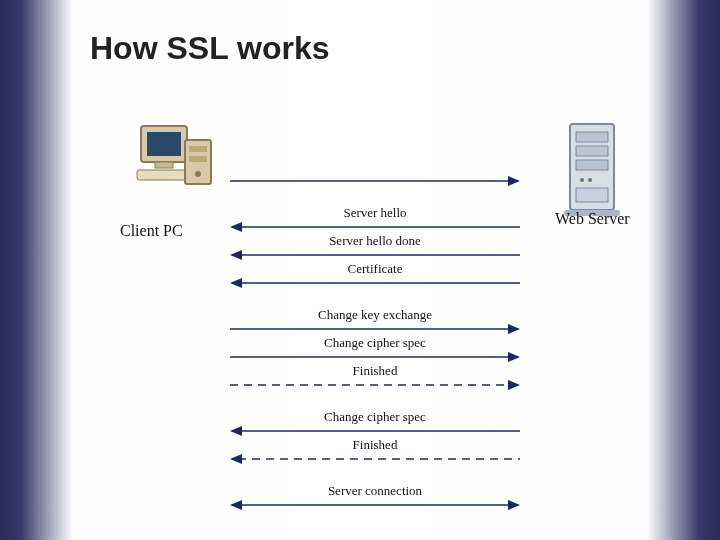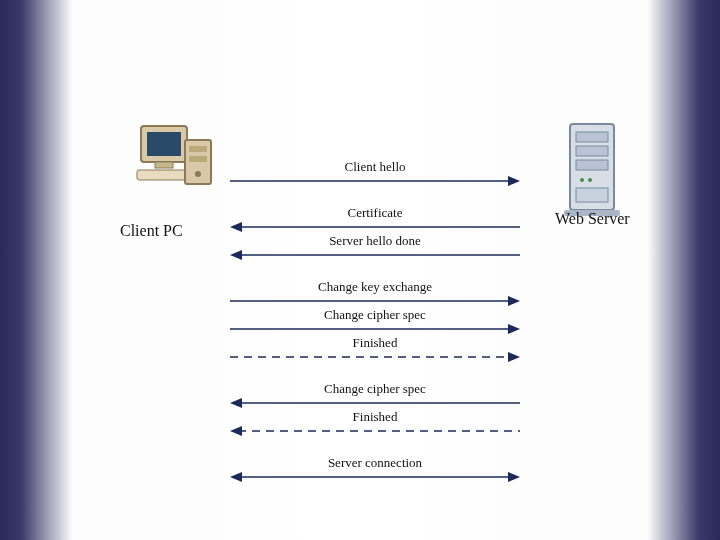--- a/index.html
+++ b/index.html
@@ -12,20 +12,21 @@
   .arrow-area{position:absolute;left:230px;top:160px;width:290px}
   .row{position:relative;height:28px}
   .msg{text-align:center;font-size:13px;color:#111;line-height:14px;padding-bottom:1px}
   .gap{height:18px}
   svg.line{position:absolute;left:0;width:290px;height:12px;top:15px}
 </style>
 </head>
 <body>
 
 <div class="slide">
+  <div class="title">How SSL works</div>
 
   <div class="pc">
     <svg width="80" height="80" viewBox="0 0 80 80">
       <rect x="6" y="6" width="46" height="36" rx="3" fill="#d9c9a8" stroke="#8a7a55" stroke-width="2"></rect>
       <rect x="12" y="12" width="34" height="24" fill="#2a4a6a"></rect>
       <rect x="20" y="42" width="18" height="6" fill="#c9b98a" stroke="#8a7a55"></rect>
       <rect x="2" y="50" width="54" height="10" rx="2" fill="#e8dcc0" stroke="#8a7a55"></rect>
       <rect x="50" y="20" width="26" height="44" rx="2" fill="#d9c9a8" stroke="#8a7a55" stroke-width="2"></rect>
       <rect x="54" y="26" width="18" height="6" fill="#bca97a"></rect>
       <rect x="54" y="36" width="18" height="6" fill="#bca97a"></rect>
@@ -44,40 +45,46 @@
       <circle cx="30" cy="60" r="2" fill="#4a8a4a"></circle>
       <rect x="16" y="68" width="32" height="14" fill="#c8d2de" stroke="#7a8aa0"></rect>
       <rect x="4" y="90" width="56" height="6" rx="2" fill="#aab6c8"></rect>
     </svg>
   </div>
   <div class="server-label">Web Server</div>
 
   <div class="arrow-area">
 
     <div class="row">
-      <div class="msg">Client hello</div>
       <svg class="line">
           <line x1="0" y1="6" x2="282" y2="6" stroke="#1a2a5a" stroke-width="1.5"></line>
           <polygon points="290,6 278,1 278,11" fill="#1a2a5a"></polygon>
         </svg>
     </div>
 
     <div class="gap"></div>
 
-
     <div class="row">
-      <div class="msg">Certificate</div>
+      <div class="msg">Server hello</div>
       <svg class="line">
           <line x1="8" y1="6" x2="290" y2="6" stroke="#1a2a5a" stroke-width="1.5"></line>
           <polygon points="0,6 12,1 12,11" fill="#1a2a5a"></polygon>
         </svg>
     </div>
 
     <div class="row">
       <div class="msg">Server hello done</div>
+      <svg class="line">
+          <line x1="8" y1="6" x2="290" y2="6" stroke="#1a2a5a" stroke-width="1.5"></line>
+          <polygon points="0,6 12,1 12,11" fill="#1a2a5a"></polygon>
+        </svg>
+    </div>
+
+    <div class="row">
+      <div class="msg">Certificate</div>
       <svg class="line">
           <line x1="8" y1="6" x2="290" y2="6" stroke="#1a2a5a" stroke-width="1.5"></line>
           <polygon points="0,6 12,1 12,11" fill="#1a2a5a"></polygon>
         </svg>
     </div>
 
     <div class="gap"></div>
 
     <div class="row">
       <div class="msg">Change key exchange</div>

